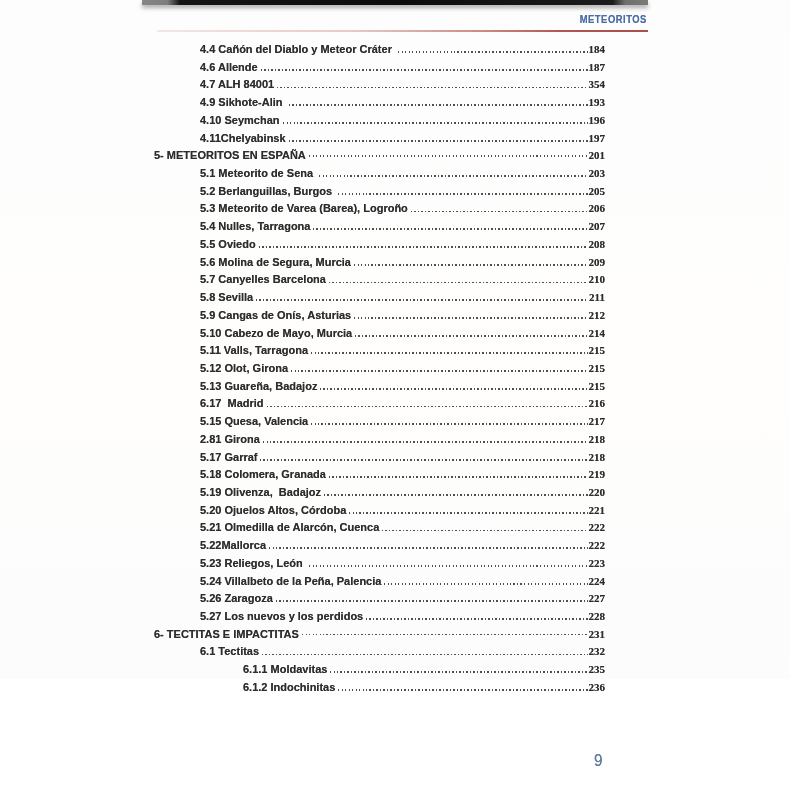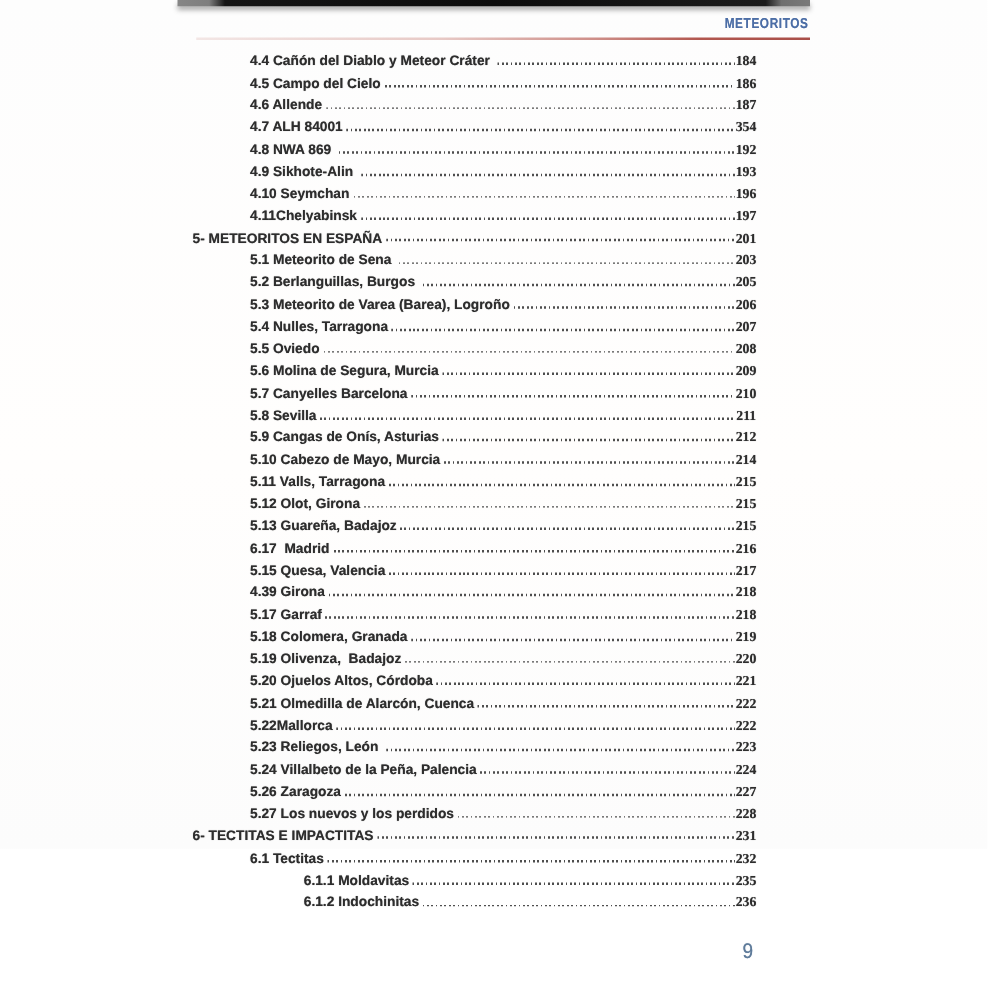--- a/index.html
+++ b/index.html
@@ -95,43 +95,33 @@
 
   <div class="header-rule"></div>
 
   <div class="toc" id="toc">
   <div class="toc-row level-2">
     <span class="toc-label">4.4 Cañón del Diablo y Meteor Cráter </span>
     <span class="toc-leader"></span>
     <span class="toc-page">184</span>
   </div>
 
-  <div class="toc-row level-2">
-    <span class="toc-label">4.5 Campo del Cielo</span>
-    <span class="toc-leader"></span>
-    <span class="toc-page">186</span>
-  </div>
 
   <div class="toc-row level-2">
     <span class="toc-label">4.6 Allende</span>
     <span class="toc-leader"></span>
     <span class="toc-page">187</span>
   </div>
 
   <div class="toc-row level-2">
     <span class="toc-label">4.7 ALH 84001</span>
     <span class="toc-leader"></span>
     <span class="toc-page">354</span>
   </div>
 
-  <div class="toc-row level-2">
-    <span class="toc-label">4.8 NWA 869 </span>
-    <span class="toc-leader"></span>
-    <span class="toc-page">192</span>
-  </div>
 
   <div class="toc-row level-2">
     <span class="toc-label">4.9 Sikhote-Alin </span>
     <span class="toc-leader"></span>
     <span class="toc-page">193</span>
   </div>
 
   <div class="toc-row level-2">
     <span class="toc-label">4.10 Seymchan</span>
     <span class="toc-leader"></span>
@@ -234,21 +224,21 @@
     <span class="toc-page">216</span>
   </div>
 
   <div class="toc-row level-2">
     <span class="toc-label">5.15 Quesa, Valencia</span>
     <span class="toc-leader"></span>
     <span class="toc-page">217</span>
   </div>
 
   <div class="toc-row level-2">
-    <span class="toc-label">4.39 Girona</span>
+    <span class="toc-label">2.81 Girona</span>
     <span class="toc-leader"></span>
     <span class="toc-page">218</span>
   </div>
 
   <div class="toc-row level-2">
     <span class="toc-label">5.17 Garraf</span>
     <span class="toc-leader"></span>
     <span class="toc-page">218</span>
   </div>
 

